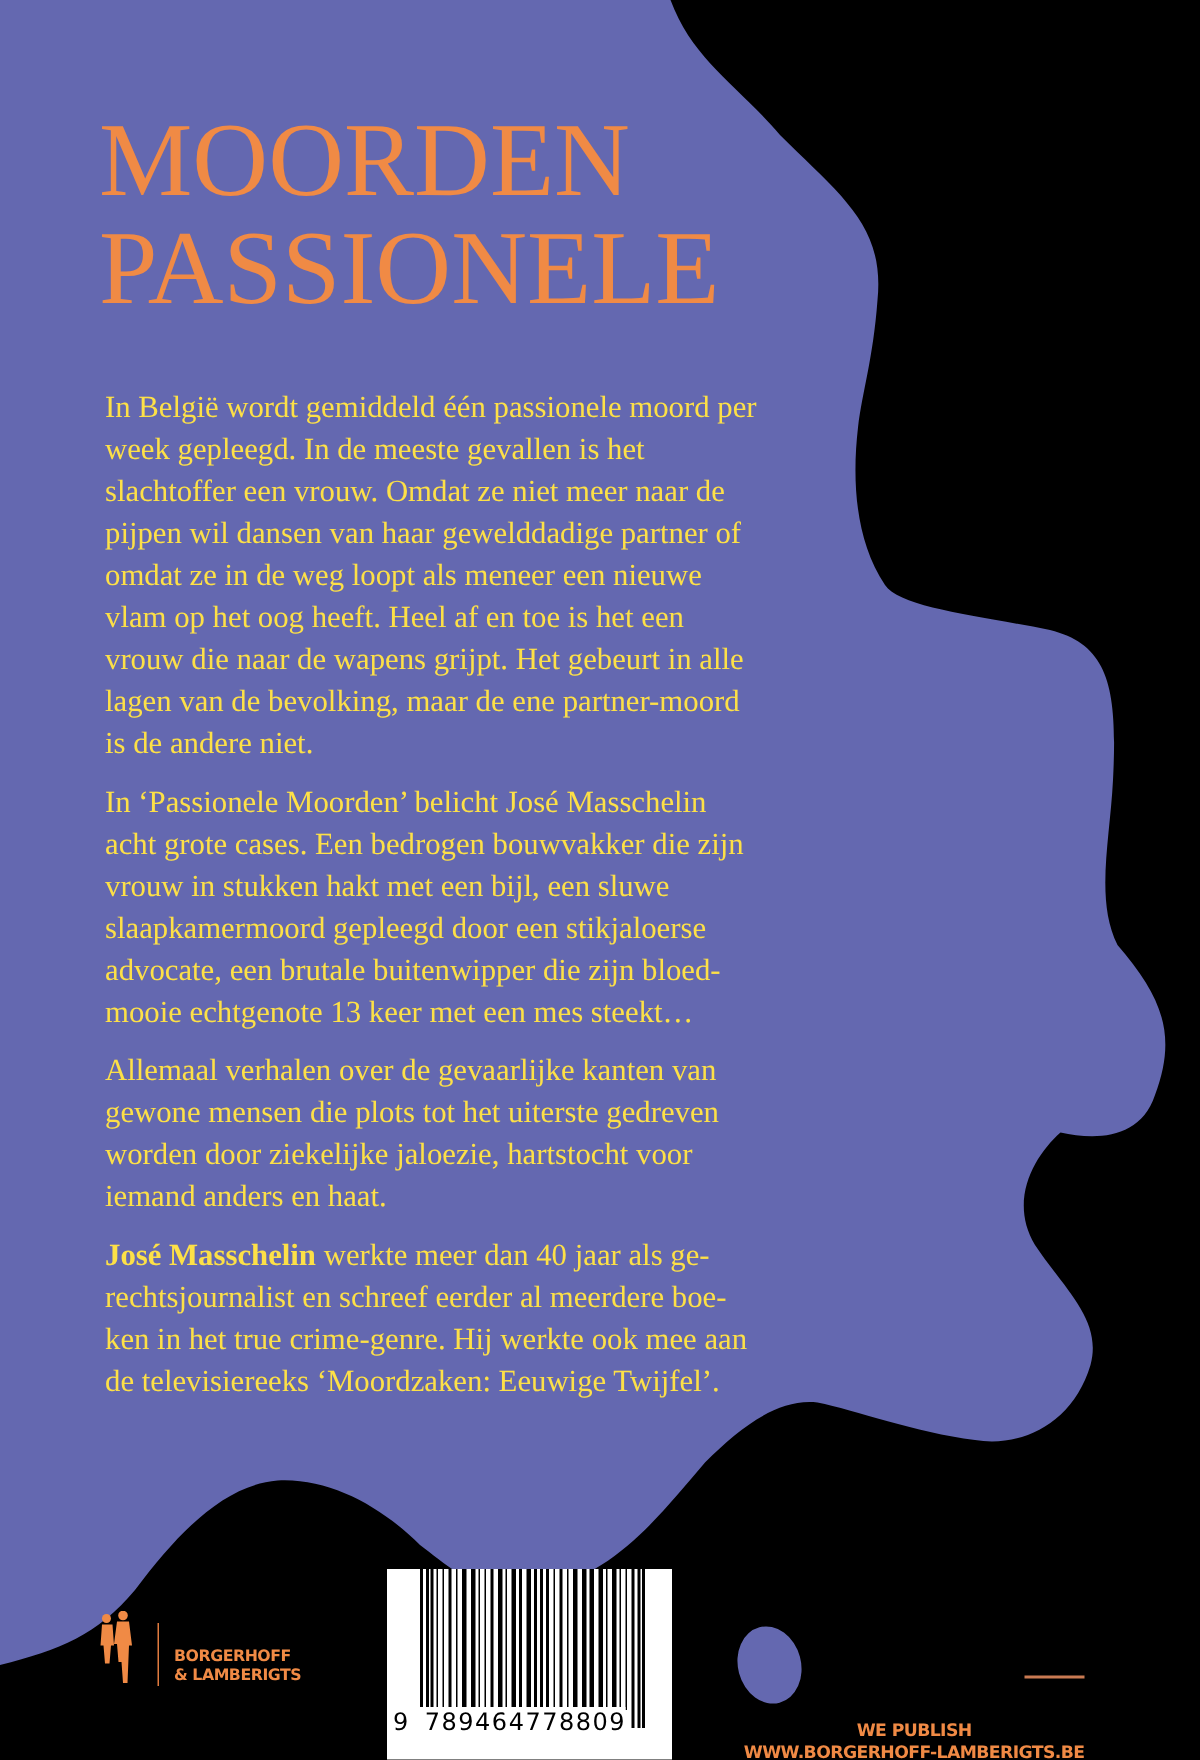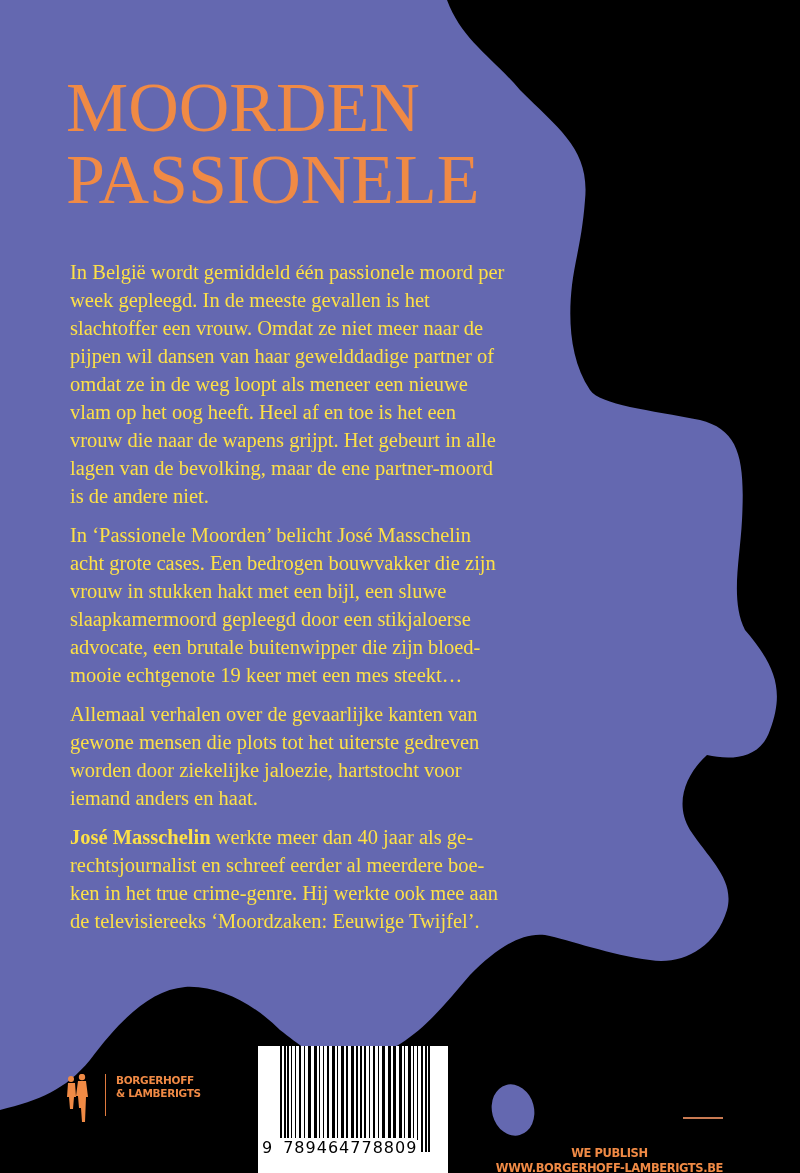--- a/index.html
+++ b/index.html
@@ -8,21 +8,21 @@
   .title { position: absolute; left: 66px; top: 72px; color: #f08a45; font-family: "Liberation Serif", serif; font-weight: normal; margin: 0; line-height: 72px; font-size: 70px; letter-spacing: 0px; }
   .title .line { display: block; white-space: nowrap; }
   .body-text { position: absolute; left: 70px; top: 258px; width: 440px; color: #fde047; font-size: 20.5px; line-height: 28px; }
   .body-text p { margin: 0 0 11px 0; }
   .body-text b { font-weight: bold; margin-top: 48px; }
   .barcode-box { position: absolute; left: 258px; top: 1046px; width: 190px; height: 131px; background: #fff; overflow: hidden; }
   .barcode-bars { position: absolute; left: 22px; top: 0; height: 100px; display: flex; align-items: flex-start; }
   .barcode-bars span { display: block; background: #000; }
   .barcode-num { position: absolute; left: 4px; top: 92px; font-family: "DejaVu Sans", sans-serif; font-size: 16px; color: #000; letter-spacing: 1px; background: #fff; }
   .barcode-num .first { margin-right: 10px; }
-  .logo { position: absolute; left: 63px; top: 1074px; display: flex; align-items: flex-start; }
+  .logo { position: absolute; left: 63px; top: 1074px; display: flex; align-items: flex-end; }
   .logo svg { display: block; }
   .logo-divider { width: 1px; height: 42px; background: #e07a3e; margin: 0 10px 0 12px; }
   .logo-text { color: #f08a45; font-family: "DejaVu Sans", sans-serif; font-weight: bold; font-size: 10.5px; line-height: 13px; letter-spacing: -0.3px; }
   .publisher-right { position: absolute; right: 77px; top: 1146px; text-align: center; color: #f08a45; font-family: "DejaVu Sans", sans-serif; font-weight: bold; font-size: 11.5px; line-height: 15px; letter-spacing: -0.4px; }
   .publisher-underline { position: absolute; right: 77px; top: 1117px; width: 40px; height: 2px; background: #c97a52; }
 </style>
 </head>
 <body>
 
 <svg id="blob" viewBox="0 0 800 1173" xmlns="http://www.w3.org/2000/svg">
@@ -52,21 +52,21 @@
 
 </svg>
 
 <h1 class="title">
   <span class="line">MOORDEN</span>
   <span class="line">PASSIONELE</span>
 </h1>
 
 <div class="body-text">
   <p>In België wordt gemiddeld één passionele moord per week gepleegd. In de meeste gevallen is het slachtoffer een vrouw. Omdat ze niet meer naar de pijpen wil dansen van haar gewelddadige partner of omdat ze in de weg loopt als meneer een nieuwe vlam op het oog heeft. Heel af en toe is het een vrouw die naar de wapens grijpt. Het gebeurt in alle lagen van de bevolking, maar de ene partner-moord is de andere niet.</p>
-  <p>In ‘Passionele Moorden’ belicht José Masschelin acht grote cases. Een bedrogen bouwvakker die zijn vrouw in stukken hakt met een bijl, een sluwe slaapkamermoord gepleegd door een stikjaloerse advocate, een brutale buitenwipper die zijn bloed-mooie echtgenote 19 keer met een mes steekt…</p>
+  <p>In ‘Passionele Moorden’ belicht José Masschelin acht grote cases. Een bedrogen bouwvakker die zijn vrouw in stukken hakt met een bijl, een sluwe slaapkamermoord gepleegd door een stikjaloerse advocate, een brutale buitenwipper die zijn bloed-mooie echtgenote 13 keer met een mes steekt…</p>
   <p>Allemaal verhalen over de gevaarlijke kanten van gewone mensen die plots tot het uiterste gedreven worden door ziekelijke jaloezie, hartstocht voor iemand anders en haat.</p>
   <p><b>José Masschelin</b><span> werkte meer dan 40 jaar als ge-rechtsjournalist en schreef eerder al meerdere boe-ken in het true crime-genre. Hij werkte ook mee aan de televisiereeks ‘Moordzaken: Eeuwige Twijfel’.</span></p>
 </div>
 
 <div class="barcode-box">
   <div class="barcode-bars" id="bars">
       <span style="width: 2px; margin-right: 2px; height: 106px;"></span>
       <span style="width: 2px; margin-right: 1px; height: 106px;"></span>
       <span style="width: 2px; margin-right: 2px; height: 106px;"></span>
       <span style="width: 1px; margin-right: 3px; height: 94px;"></span>

